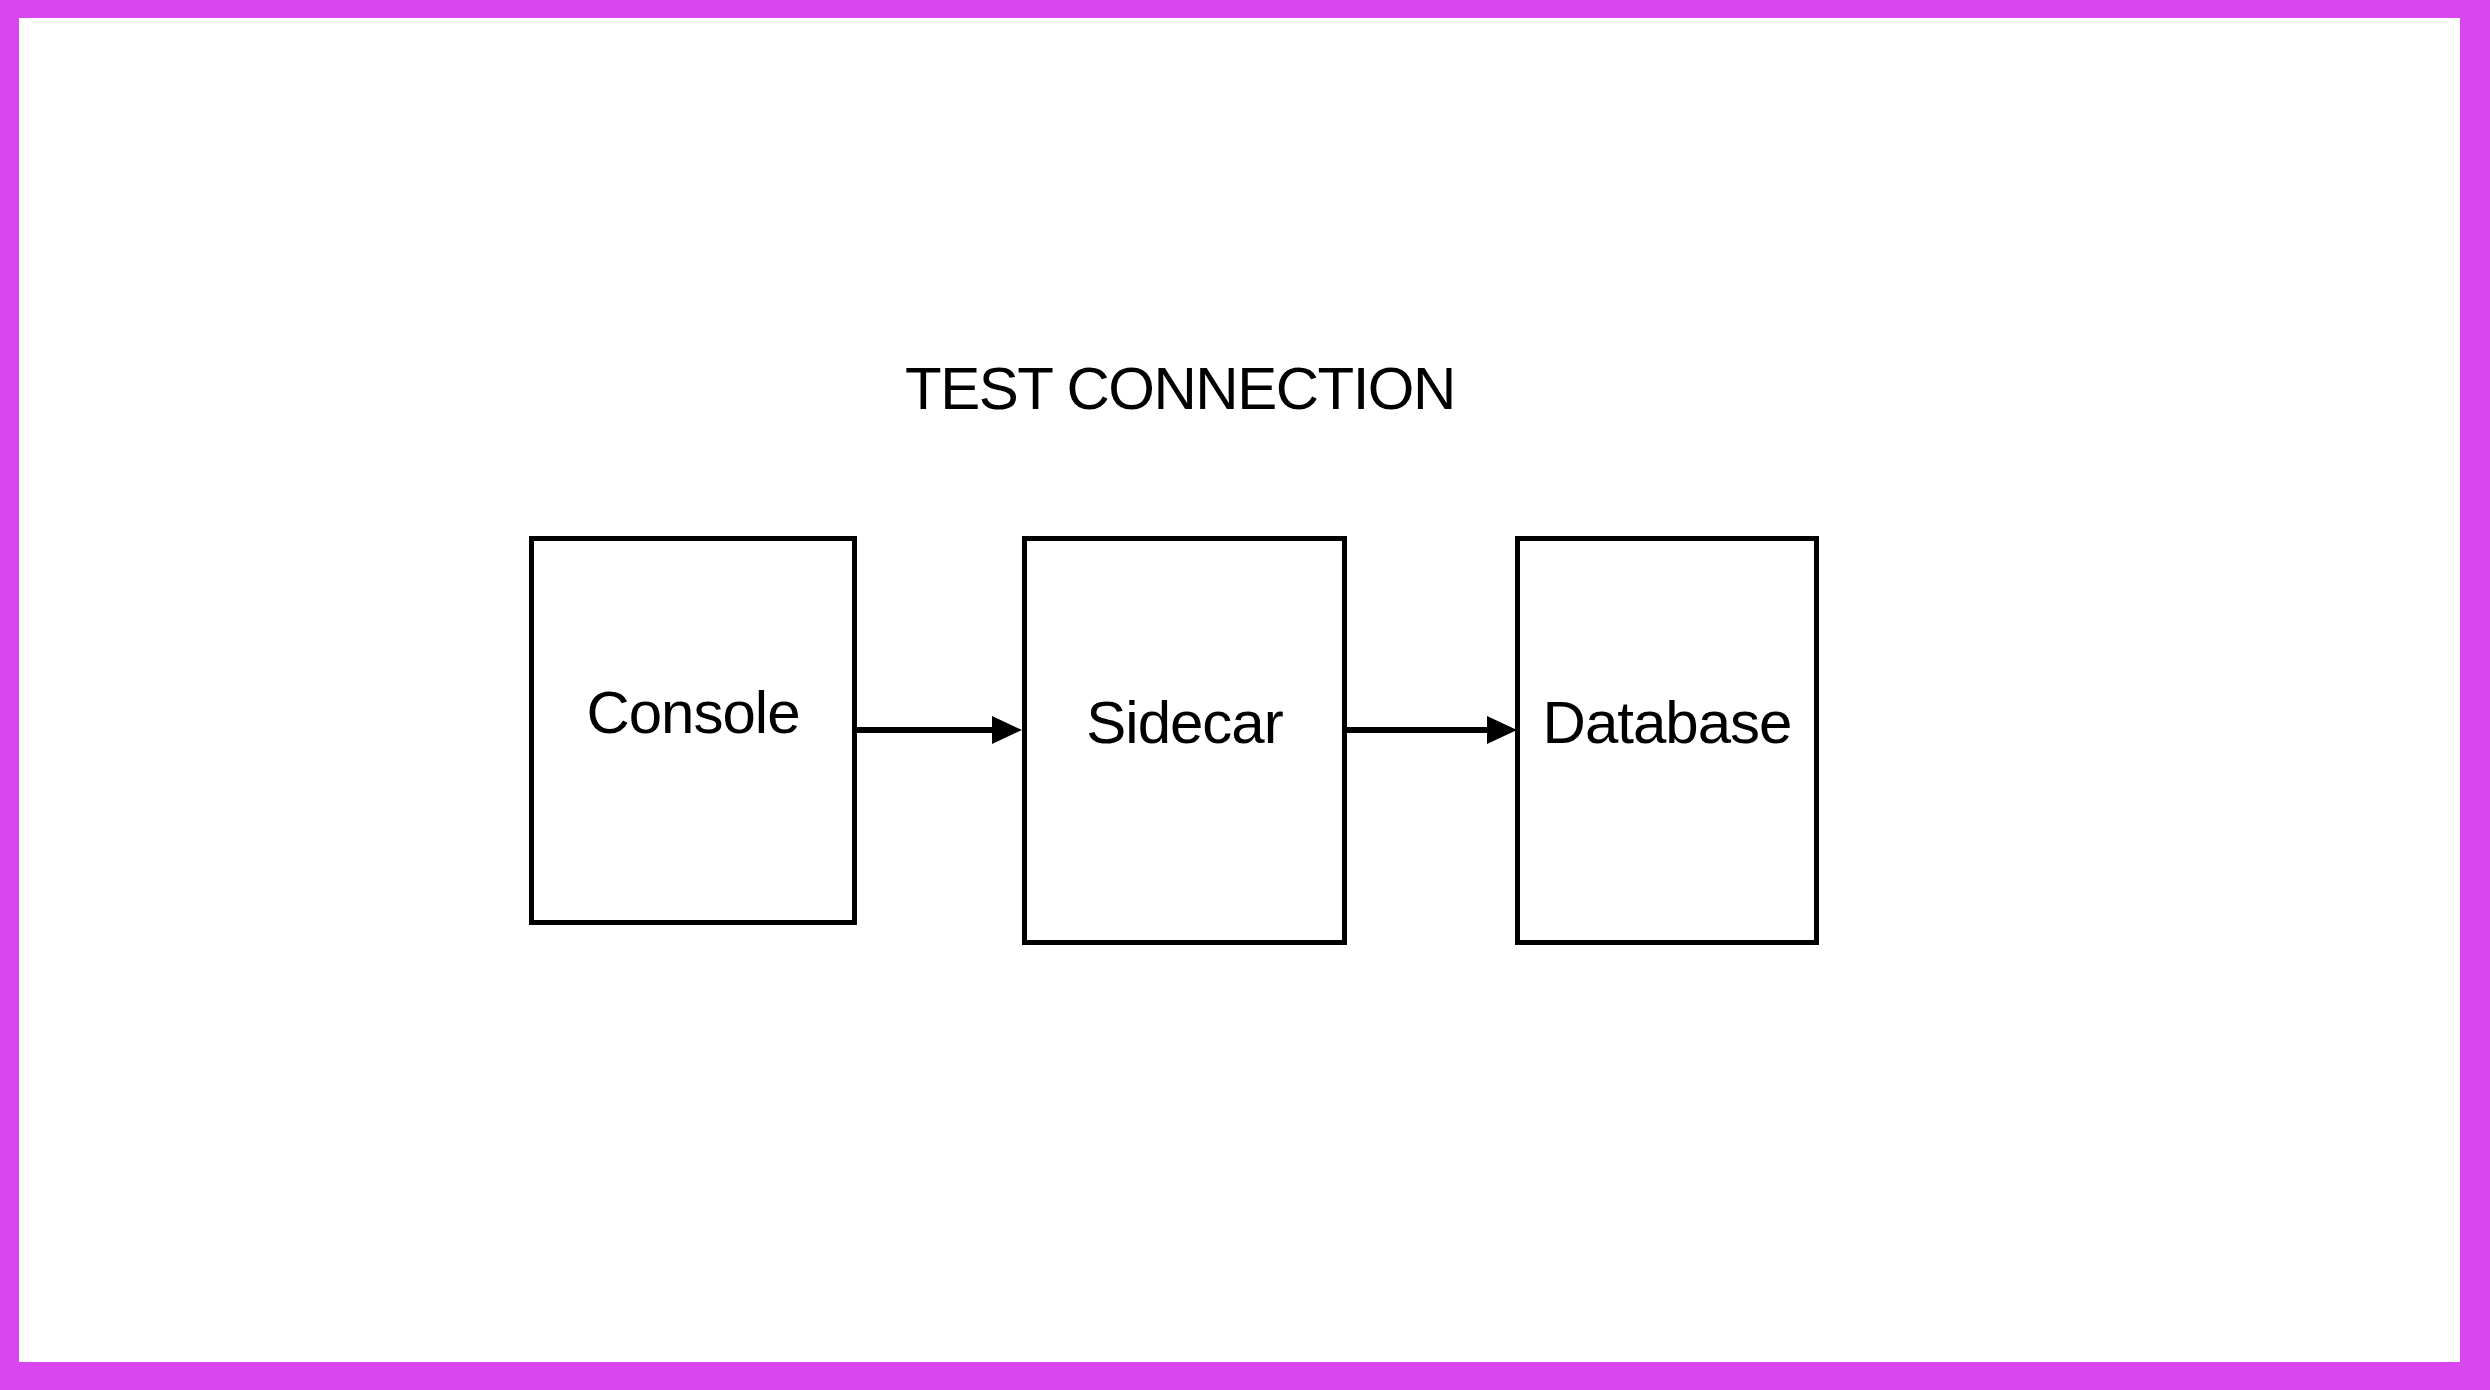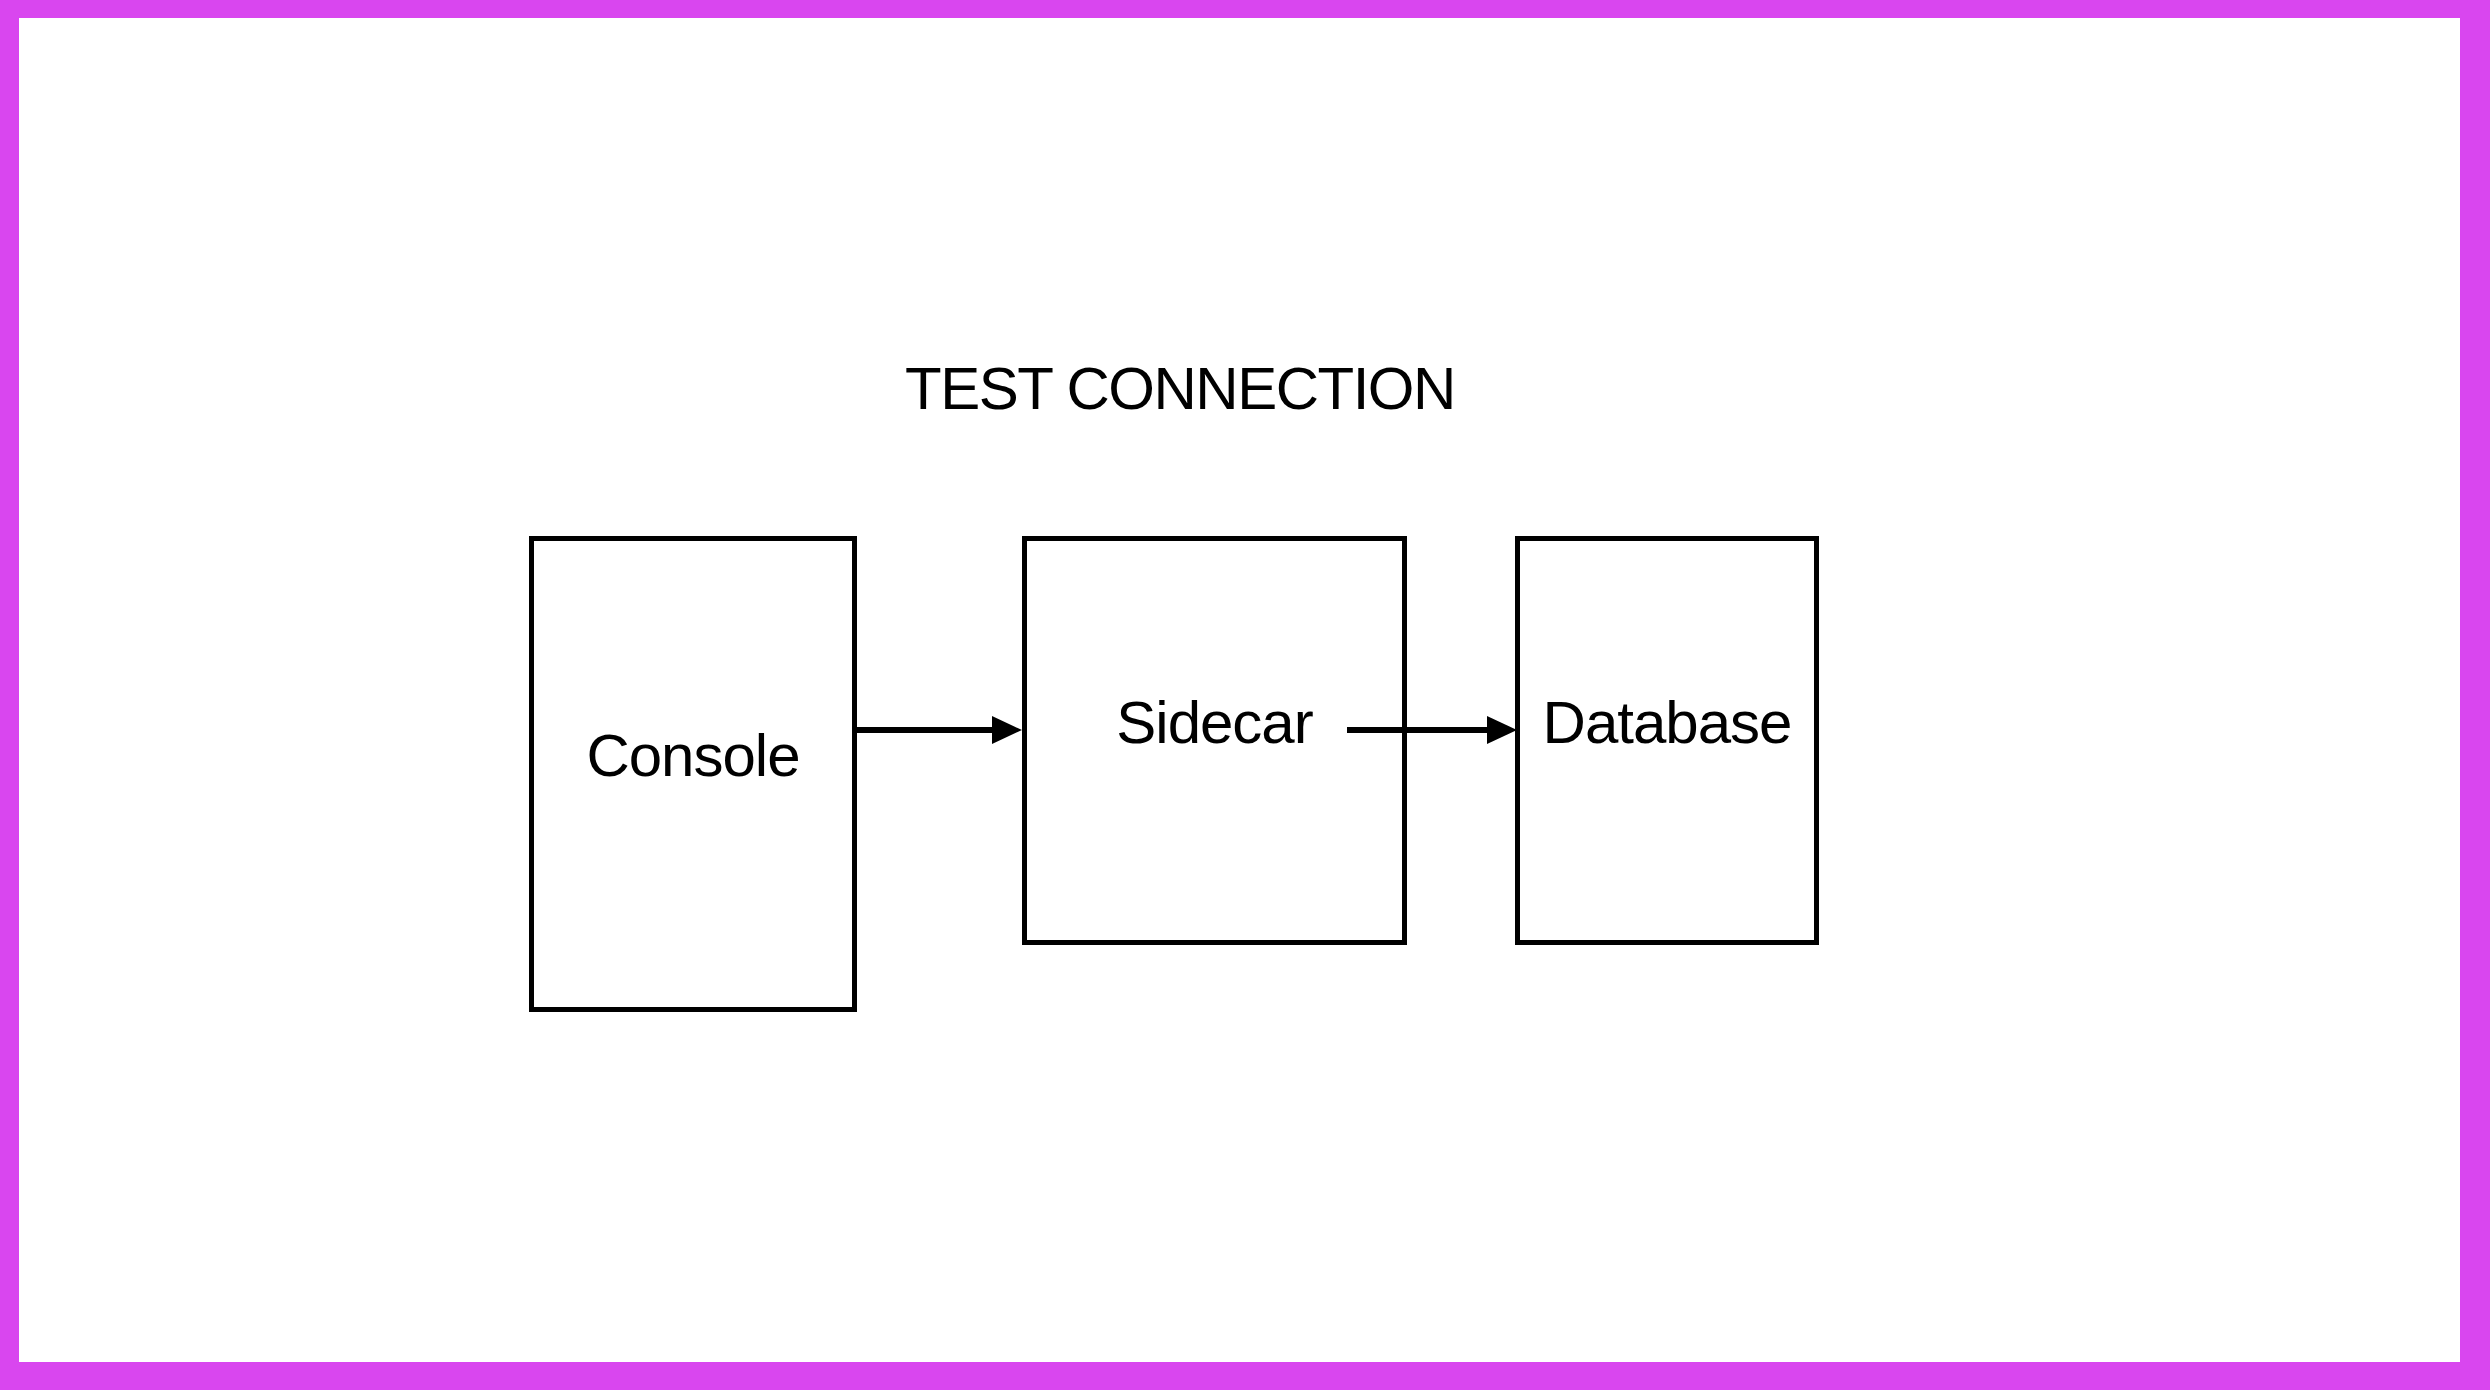--- a/index.html
+++ b/index.html
@@ -39,22 +39,22 @@
   .node {
     position: absolute;
     top: 518px;
     background: #ffffff;
     border: 5px solid #000000;
     box-sizing: border-box;
     display: flex;
     align-items: center;
     justify-content: center;
   }
-  .node-console  { left: 510px;  width: 328px; height: 476px; }
-  .node-sidecar  { left: 1003px; width: 385px; height: 409px; }
+  .node-console  { left: 510px;  width: 328px; height: 389px; }
+  .node-sidecar  { left: 1003px; width: 325px; height: 409px; }
   .node-database { left: 1496px; width: 304px; height: 409px; }
   .node-label {
     position: relative;
     top: -18px;
     font-size: 60px;
     line-height: 60px;
     letter-spacing: -1px;
     color: #000000;
     white-space: nowrap;
   }

